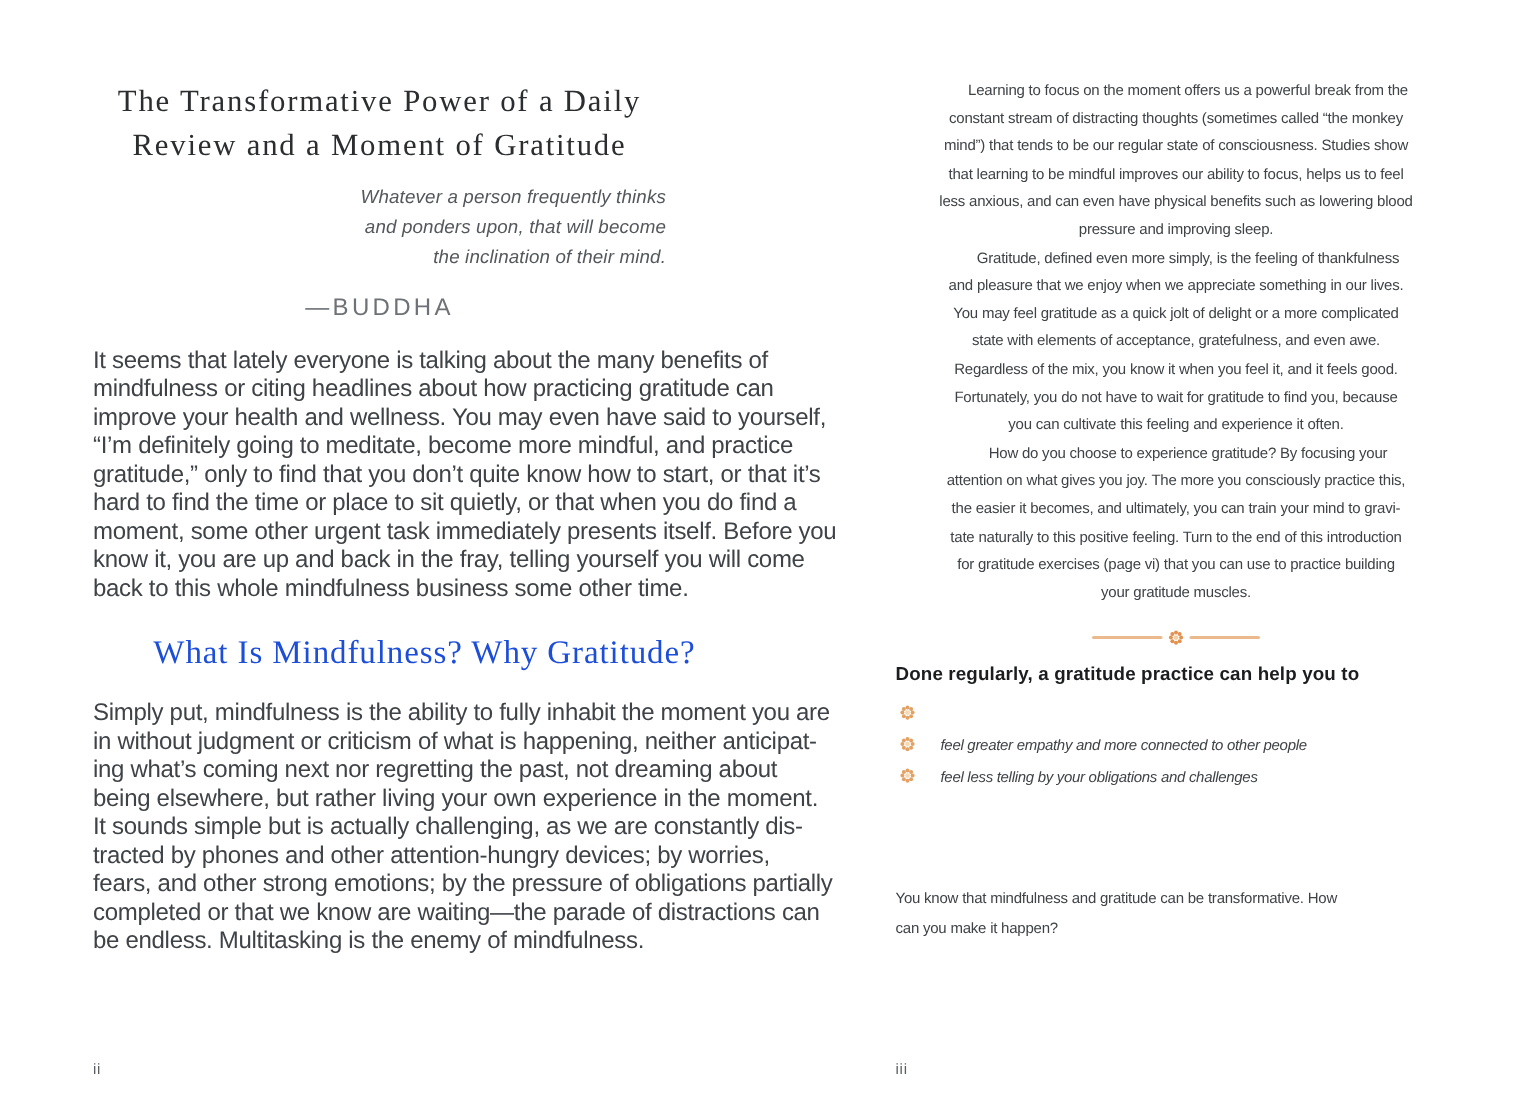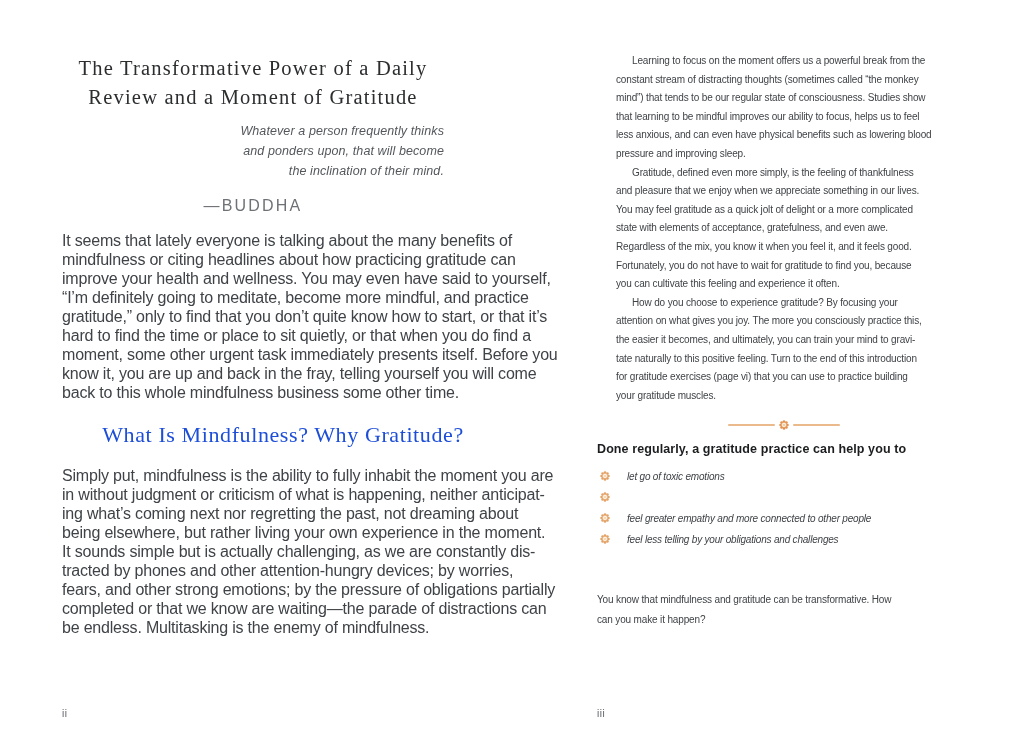--- a/index.html
+++ b/index.html
@@ -29,21 +29,21 @@
     font-size:16px;line-height:19px;letter-spacing:-.2px;color:#3f4347;
   }
   .lp-p1{top:231px;}
   .section-heading{
     left:52px;top:422px;width:462px;text-align:center;
     font-family:"Liberation Serif","DejaVu Serif",serif;
     font-size:22px;letter-spacing:.6px;color:#1d4ed8;font-weight:400;
   }
   .lp-p2{top:466px;}
   
-  .rp-flow{left:616px;top:52px;width:374px;}
+  .rp-flow{left:597px;top:52px;width:374px;text-align:center;}
   .rp-flow p{
     margin:0;font-size:10px;line-height:18.6px;letter-spacing:-.15px;
     color:#3f4347;white-space:pre;text-indent:16px;
   }
   .divider{
     left:597px;top:416px;width:374px;height:18px;
     display:flex;align-items:center;justify-content:center;
   }
   .divider .seg{width:47px;height:1.5px;background:#eab98c;border-radius:1px;}
   .divider .orn{margin:0 4px;display:flex;}
@@ -148,38 +148,20 @@
           </g>
           <circle cx="6" cy="6" r="1.9" fill="#f3cfa6"></circle>
         </svg>
       </span>
       <span class="seg"></span>
     </div>
 
     <div class="abs list-heading">Done regularly, a gratitude practice can help you to</div>
 
     <ul class="abs benefit-list">
-      <li>
-        <span class="b-icon">
-          <svg width="10" height="10" viewBox="0 0 12 12">
-              <g fill="#e2a266">
-                <circle cx="6" cy="1.9" r="1.6"></circle>
-                <circle cx="6" cy="10.1" r="1.6"></circle>
-                <circle cx="1.9" cy="6" r="1.6"></circle>
-                <circle cx="10.1" cy="6" r="1.6"></circle>
-                <circle cx="3.1" cy="3.1" r="1.6"></circle>
-                <circle cx="8.9" cy="3.1" r="1.6"></circle>
-                <circle cx="3.1" cy="8.9" r="1.6"></circle>
-                <circle cx="8.9" cy="8.9" r="1.6"></circle>
-              </g>
-              <circle cx="6" cy="6" r="1.9" fill="#f6d8b2"></circle>
-            </svg>
-        </span>
-        <span class="b-text">let go of toxic emotions</span>
-      </li>
       <li>
         <span class="b-icon">
           <svg width="10" height="10" viewBox="0 0 12 12">
               <g fill="#e2a266">
                 <circle cx="6" cy="1.9" r="1.6"></circle>
                 <circle cx="6" cy="10.1" r="1.6"></circle>
                 <circle cx="1.9" cy="6" r="1.6"></circle>
                 <circle cx="10.1" cy="6" r="1.6"></circle>
                 <circle cx="3.1" cy="3.1" r="1.6"></circle>
                 <circle cx="8.9" cy="3.1" r="1.6"></circle>

